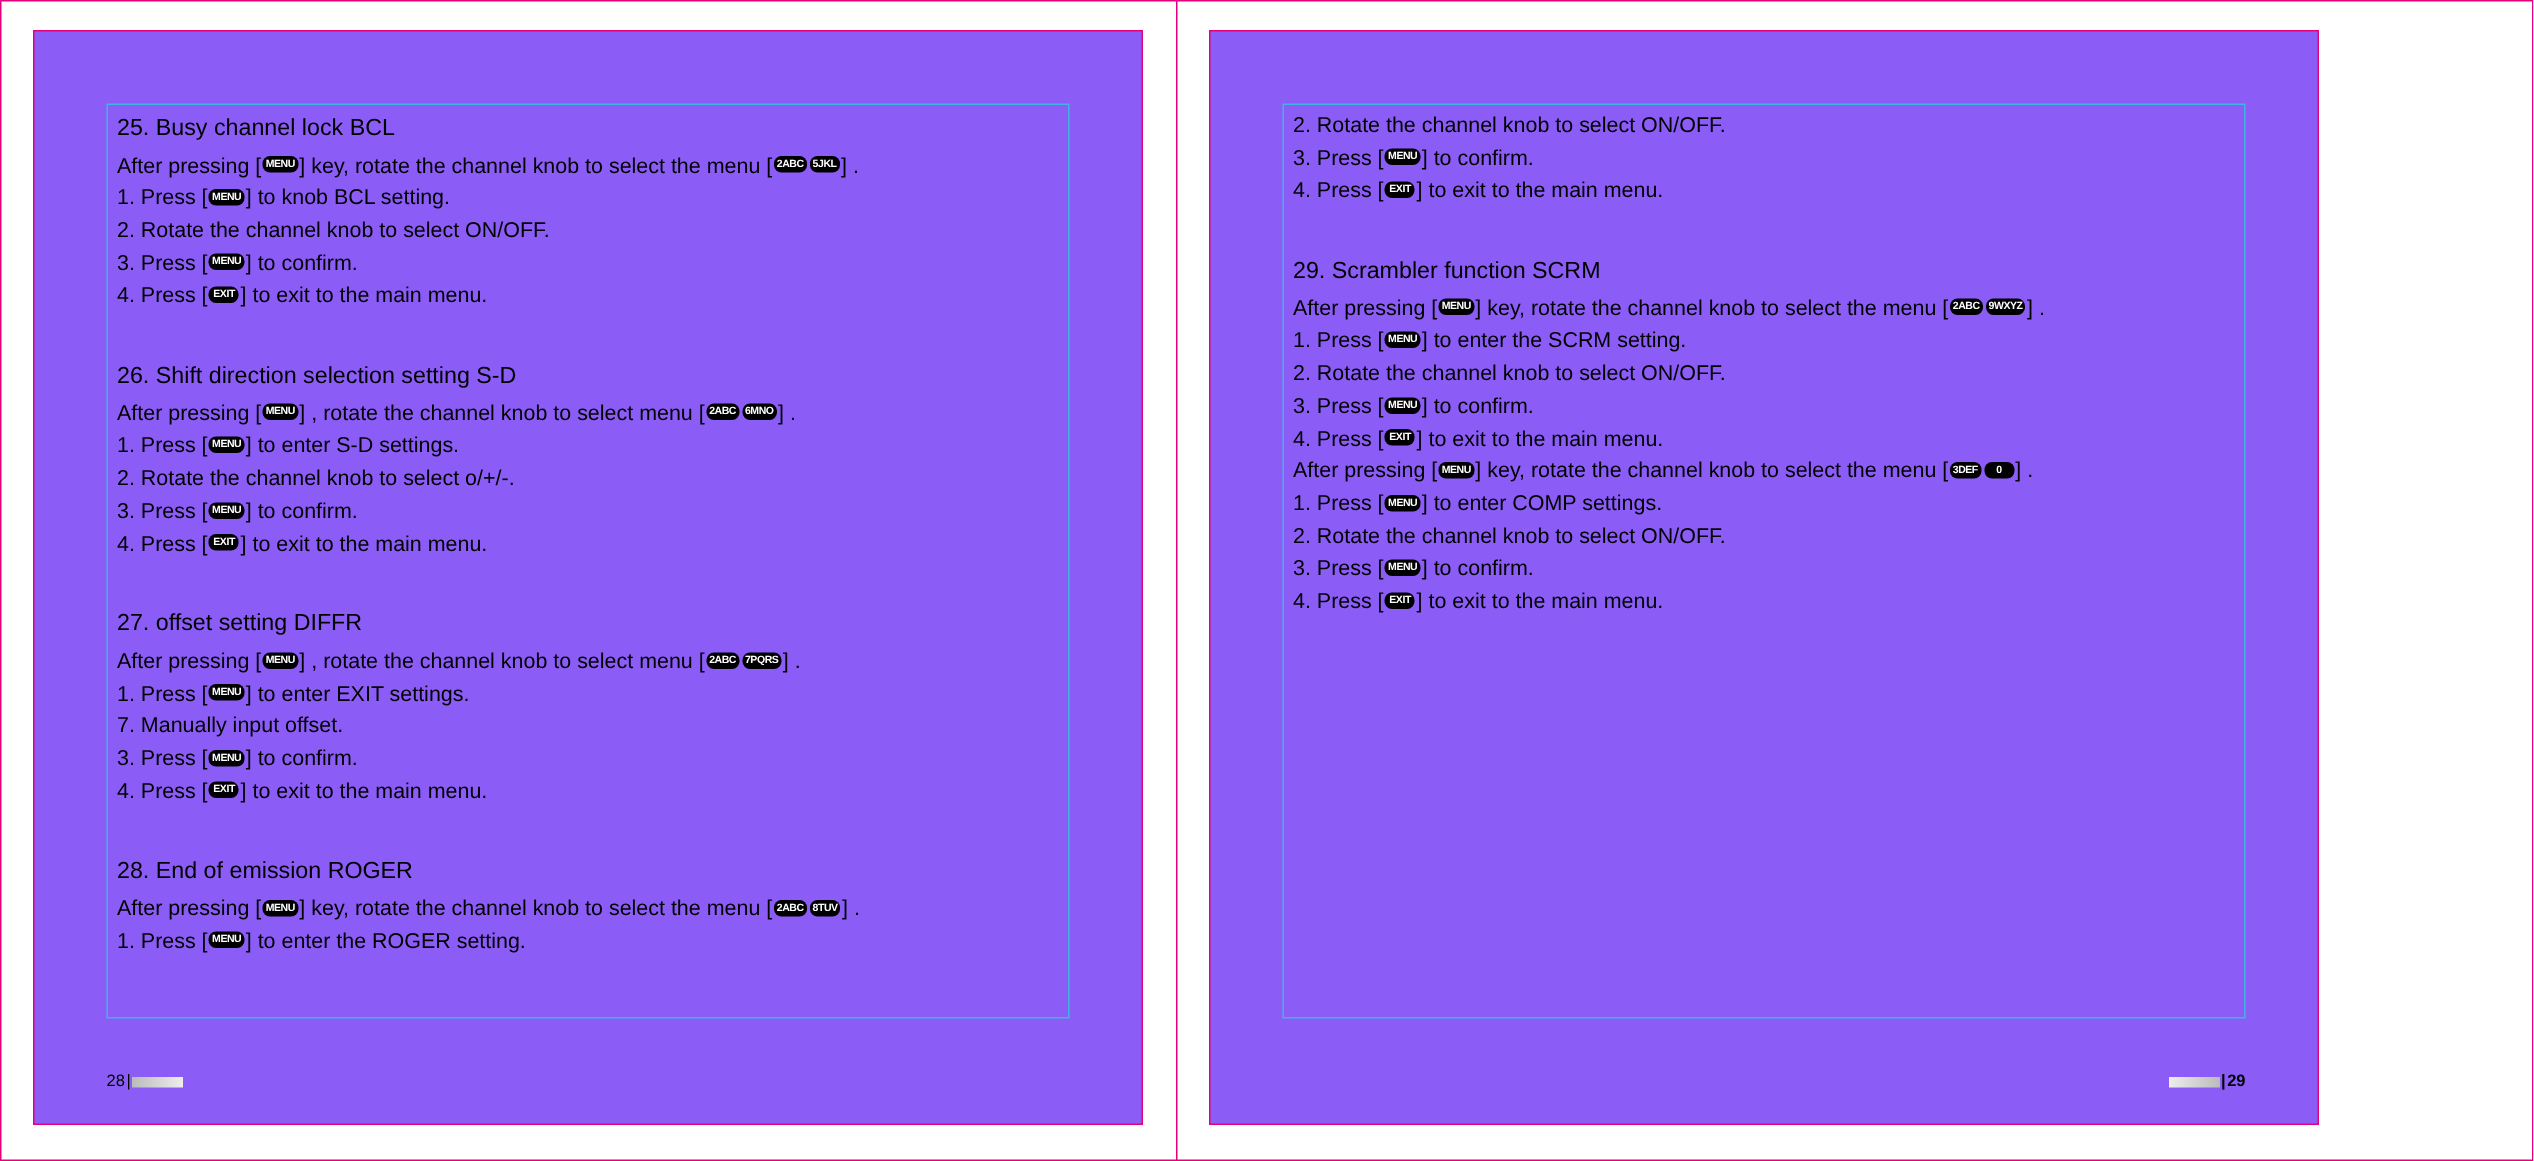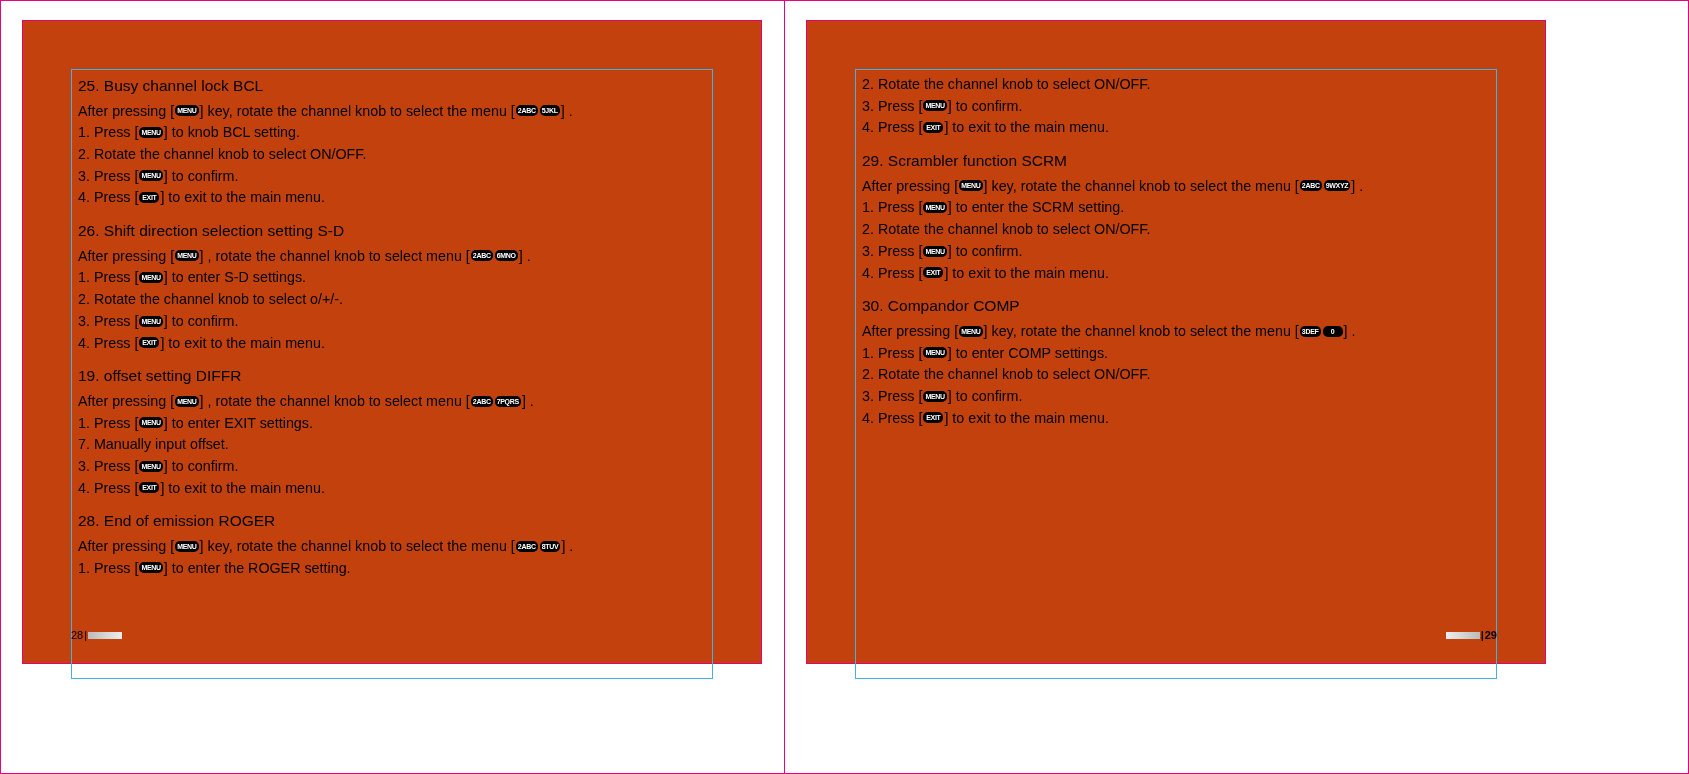--- a/index.html
+++ b/index.html
@@ -21,40 +21,40 @@
     left: 784px;
     top: 0;
     width: 1px;
     height: 774px;
     background: #e6007e;
   }
   .page {
     position: absolute;
     top: 20px;
     width: 740px;
-    height: 644px;
+    height: 730px;
     border: 1px solid #e6007e;
     padding: 48px 48px 30px 48px;
-    background: #c2410c;
+    background: #8b5cf6;
   }
   .page-left { left: 22px; }
   .page-right { left: 806px; }
   .content {
     border: 1px solid #3fb3e6;
     height: 610px;
     padding: 4px 8px 8px 6px;
     font-size: 14.3px;
     line-height: 1.52;
     color: #000;
     overflow: hidden;
   }
   .section-title {
     font-size: 15.5px;
     font-weight: normal;
-    margin-top: 10px;
+    margin-top: 30px;
     margin-bottom: 3px;
     color: #000;
   }
   .section-title.first { margin-top: 0; }
   .line { margin-bottom: 0; }
   .key {
     display: inline-block;
     vertical-align: middle;
     background: #000;
     color: #fff;
@@ -112,21 +112,21 @@
 
     <div class="section-title">26. Shift direction selection setting S-D</div>
     <div class="line">
       <span>After pressing [</span><span class="key">MENU</span><span>] , rotate the channel knob to select menu [</span><span class="key">2ABC</span><span class="key">6MNO</span><span>] .</span>
     </div>
     <div class="line"><span>1. Press [</span><span class="key">MENU</span><span>] to enter S-D settings.</span></div>
     <div class="line">2. Rotate the channel knob to select o/+/-.</div>
     <div class="line"><span>3. Press [</span><span class="key">MENU</span><span>] to confirm.</span></div>
     <div class="line"><span>4. Press [</span><span class="key">EXIT</span><span>] to exit to the main menu.</span></div>
 
-    <div class="section-title">19. offset setting DIFFR</div>
+    <div class="section-title">27. offset setting DIFFR</div>
     <div class="line">
       <span>After pressing [</span><span class="key">MENU</span><span>] , rotate the channel knob to select menu [</span><span class="key">2ABC</span><span class="key">7PQRS</span><span>] .</span>
     </div>
     <div class="line"><span>1. Press [</span><span class="key">MENU</span><span>] to enter EXIT settings.</span></div>
     <div class="line">7. Manually input offset.</div>
     <div class="line"><span>3. Press [</span><span class="key">MENU</span><span>] to confirm.</span></div>
     <div class="line"><span>4. Press [</span><span class="key">EXIT</span><span>] to exit to the main menu.</span></div>
 
     <div class="section-title">28. End of emission ROGER</div>
     <div class="line">
@@ -149,21 +149,20 @@
 
     <div class="section-title">29. Scrambler function SCRM</div>
     <div class="line">
       <span>After pressing [</span><span class="key">MENU</span><span>] key, rotate the channel knob to select the menu [</span><span class="key">2ABC</span><span class="key">9WXYZ</span><span>] .</span>
     </div>
     <div class="line"><span>1. Press [</span><span class="key">MENU</span><span>] to enter the SCRM setting.</span></div>
     <div class="line">2. Rotate the channel knob to select ON/OFF.</div>
     <div class="line"><span>3. Press [</span><span class="key">MENU</span><span>]  to confirm.</span></div>
     <div class="line"><span>4. Press [</span><span class="key">EXIT</span><span>]  to exit to the main menu.</span></div>
 
-    <div class="section-title">30. Compandor COMP</div>
     <div class="line">
       <span>After pressing [</span><span class="key">MENU</span><span>] key, rotate the channel knob to select the menu [</span><span class="key">3DEF</span><span class="key">0</span><span>] .</span>
     </div>
     <div class="line"><span>1. Press [</span><span class="key">MENU</span><span>] to enter COMP settings.</span></div>
     <div class="line">2. Rotate the channel knob to select ON/OFF.</div>
     <div class="line"><span>3. Press [</span><span class="key">MENU</span><span>] to confirm.</span></div>
     <div class="line"><span>4. Press [</span><span class="key">EXIT</span><span>] to exit to the main menu.</span></div>
 
   </div>
   <div class="footer footer-right">

